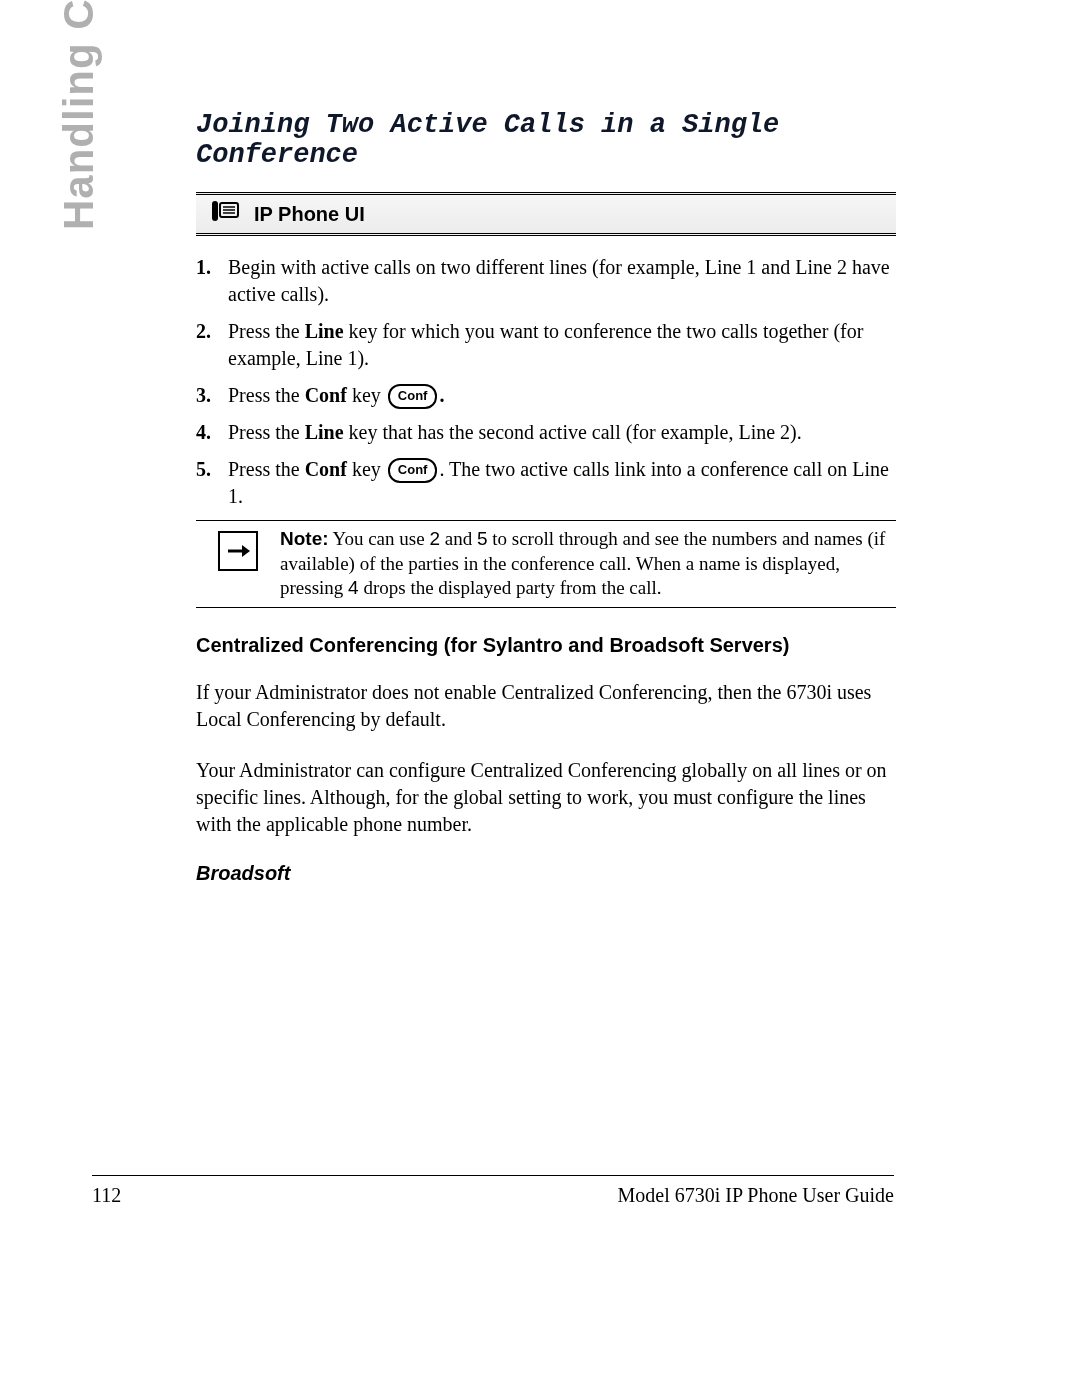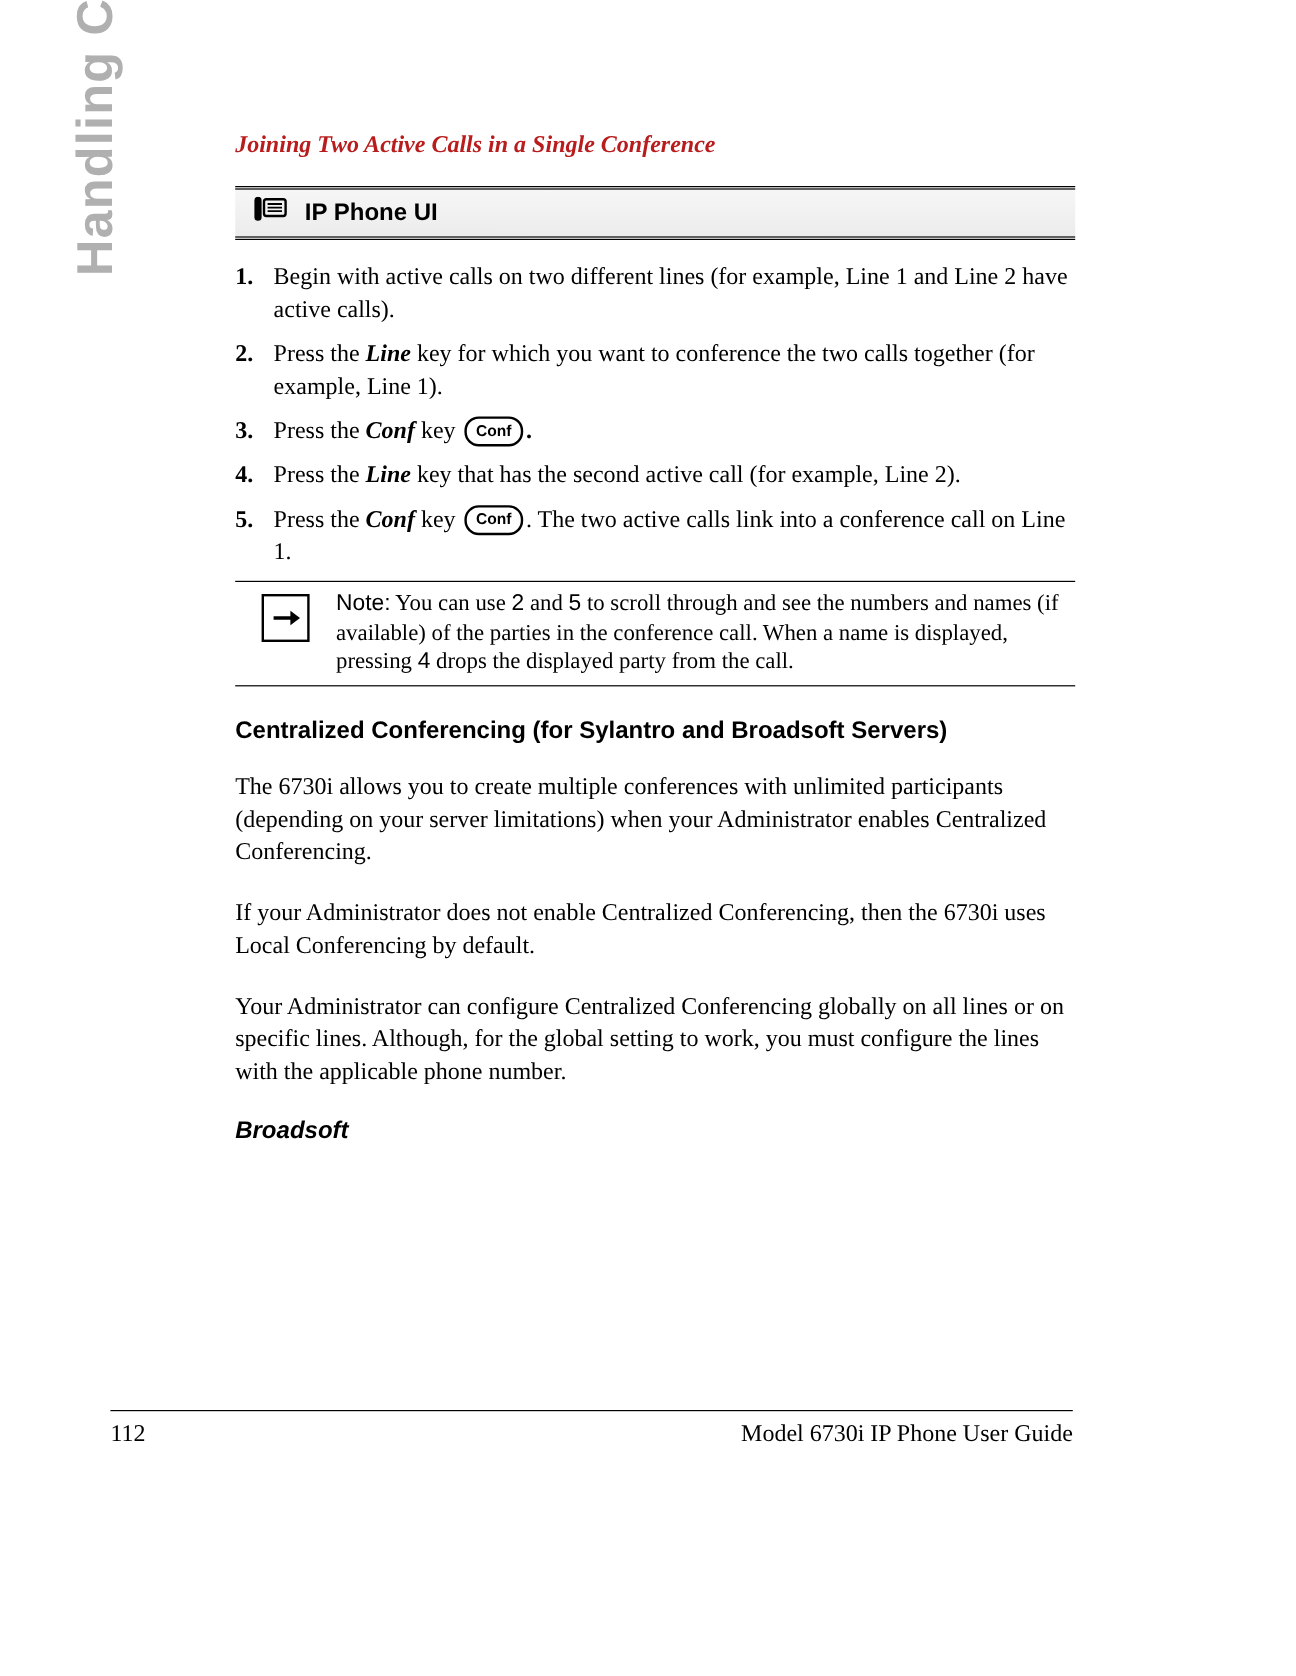--- a/index.html
+++ b/index.html
@@ -28,25 +28,25 @@
     letter-spacing: 1px;
     white-space: nowrap;
   }
   .content {
     position: absolute;
     left: 196px;
     top: 110px;
     width: 700px;
   }
   .section-title {
-    font-family: Liberation Serif, serif;
+    font-family: Liberation Mono, monospace;
     font-style: italic;
     font-weight: 700;
-    font-size: 20px;
-    color: #b91c1c;
+    font-size: 27px;
+    color: #0f172a;
     margin-bottom: 22px;
   }
   .ipui-bar {
     border-top: 3px double #000;
     border-bottom: 3px double #000;
     padding: 6px 0 6px 14px;
     display: flex;
     align-items: center;
     gap: 14px;
     margin-bottom: 18px;
@@ -70,21 +70,21 @@
     font-size: 20px;
     line-height: 1.35;
     margin-bottom: 10px;
   }
   ol.steps > li::before {
     content: counter(step) ".";
     position: absolute;
     left: 0;
     font-weight: 700;
   }
-  .bold { font-weight: 700; font-style: italic; }
+  .bold { font-weight: 700; }
   .period-bold { font-weight: 700; }
   .conf-key {
     display: inline-block;
     border: 2px solid #000;
     border-radius: 12px;
     padding: 1px 8px 2px 8px;
     font-family: Arial, Helvetica, sans-serif;
     font-size: 13px;
     font-weight: 700;
     vertical-align: 2px;
@@ -106,21 +106,21 @@
     flex: 0 0 40px;
     margin-top: 4px;
     margin-left: 22px;
   }
   .note-text {
     font-size: 19px;
     line-height: 1.3;
   }
   .note-label {
     font-family: Arial, Helvetica, sans-serif;
-    font-weight: 400;
+    font-weight: 700;
   }
   .mono-key {
     font-family: Arial, Helvetica, sans-serif;
     font-size: 19px;
   }
   h3.subhead {
     font-family: Arial, Helvetica, sans-serif;
     font-weight: 700;
     font-size: 20px;
     margin-bottom: 22px;
@@ -207,21 +207,20 @@
           <polygon points="16,2 24,8 16,14" fill="#000"></polygon>
         </svg>
       </div>
       <div class="note-text">
         <span class="note-label">Note:</span><span> You can use </span><span class="mono-key">2</span><span> and </span><span class="mono-key">5</span><span> to scroll through and see the numbers and names (if available) of the parties in the conference call. When a name is displayed, pressing </span><span class="mono-key">4</span><span> drops the displayed party from the call.</span>
       </div>
     </div>
 
     <h3 class="subhead">Centralized Conferencing (for Sylantro and Broadsoft Servers)</h3>
 
-    <p class="body">The 6730i allows you to create multiple conferences with unlimited participants (depending on your server limitations) when your Administrator enables Centralized Conferencing.</p>
     <p class="body">If your Administrator does not enable Centralized Conferencing, then the 6730i uses Local Conferencing by default.</p>
     <p class="body">Your Administrator can configure Centralized Conferencing globally on all lines or on specific lines. Although, for the global setting to work, you must configure the lines with the applicable phone number.</p>
 
     <div class="ref-head">Broadsoft</div>
 
   </div>
 
   <div class="footer">
     <div class="footer-line"></div>
     <div class="footer-row">

